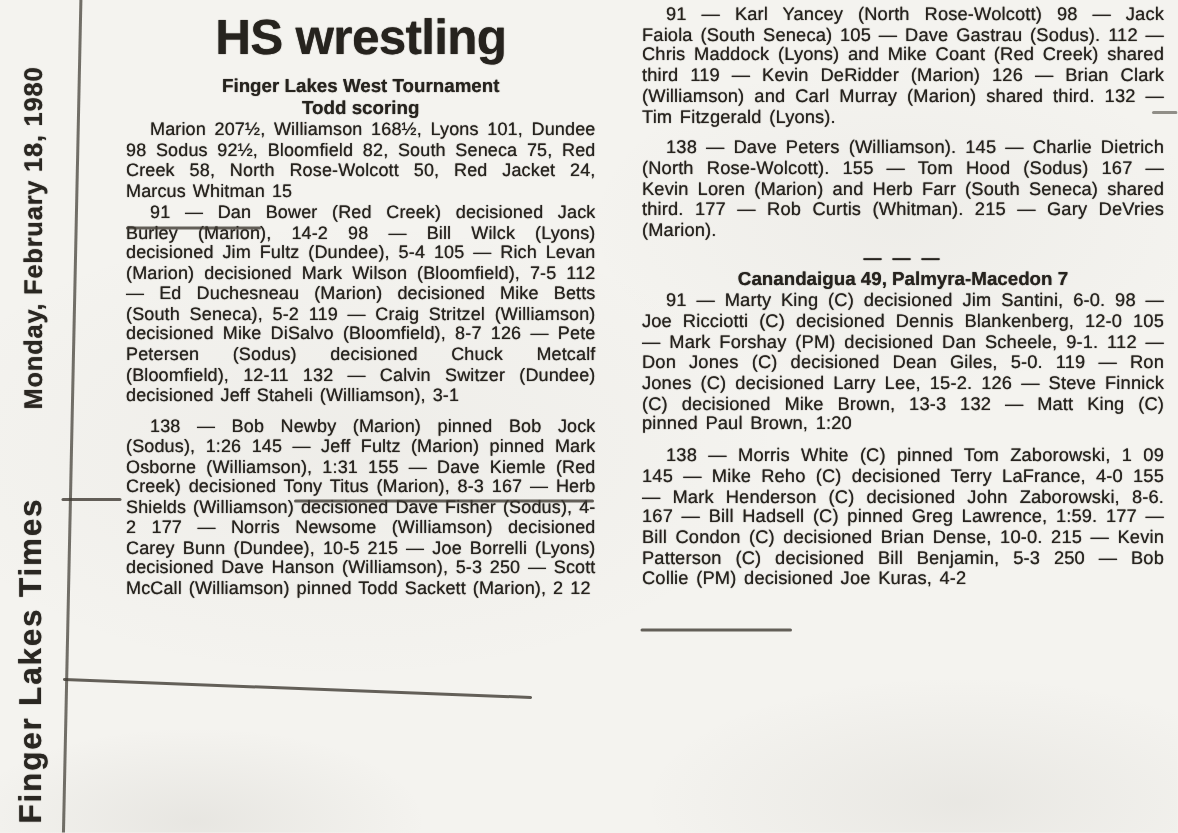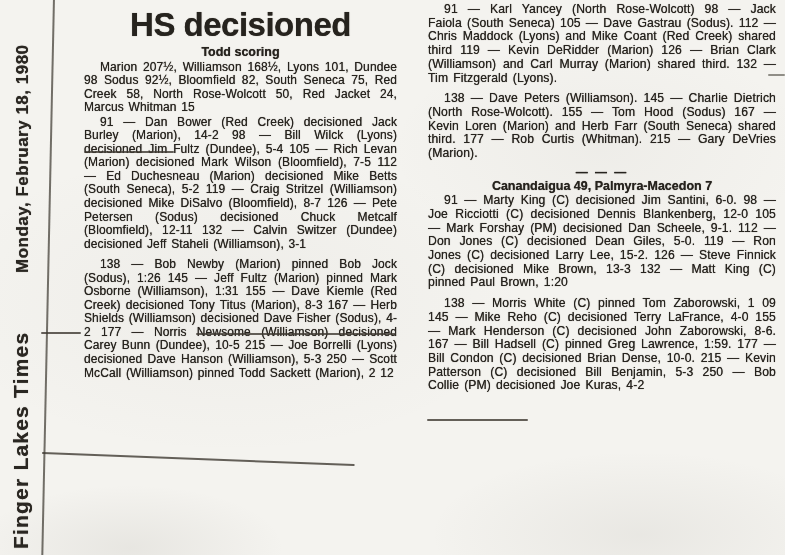--- a/index.html
+++ b/index.html
@@ -98,21 +98,22 @@
 
 <div>
 
   <div>
     <div class="v-label v-date ink">Monday, February 18, 1980</div>
     <div class="v-label v-paper ink">Finger Lakes Times</div>
     <div class="rule"></div>
   </div>
 
   <div class="col col-left">
-    <h1 class="title ink">HS decisioned</h1>
+    <h1 class="title ink">HS wrestling</h1>
+    <div class="sec-head subtitle ink">Finger Lakes West Tournament</div>
     <div class="sec-head ink">Todd scoring</div>
     <p class="body-text ink mt1">Marion 207½, Williamson 168½, Lyons 101, Dundee 98 Sodus 92½, Bloomfield 82, South Seneca 75, Red Creek 58, North Rose-Wolcott 50, Red Jacket 24, Marcus Whitman 15</p>
     <p class="body-text ink mt1">91 — Dan Bower (Red Creek) decisioned Jack Burley (Marion), 14-2 98 — Bill Wilck (Lyons) decisioned Jim Fultz (Dundee), 5-4 105 — Rich Levan (Marion) decisioned Mark Wilson (Bloomfield), 7-5 112 — Ed Duchesneau (Marion) decisioned Mike Betts (South Seneca), 5-2 119 — Craig Stritzel (Williamson) decisioned Mike DiSalvo (Bloomfield), 8-7 126 — Pete Petersen (Sodus) decisioned Chuck Metcalf (Bloomfield), 12-11 132 — Calvin Switzer (Dundee) decisioned Jeff Staheli (Williamson), 3-1</p>
     <p class="body-text ink para-gap">138 — Bob Newby (Marion) pinned Bob Jock (Sodus), 1:26 145 — Jeff Fultz (Marion) pinned Mark Osborne (Williamson), 1:31 155 — Dave Kiemle (Red Creek) decisioned Tony Titus (Marion), 8-3 167 — Herb Shields (Williamson) decisioned Dave Fisher (Sodus), 4-2 177 — Norris Newsome (Williamson) decisioned Carey Bunn (Dundee), 10-5 215 — Joe Borrelli (Lyons) decisioned Dave Hanson (Williamson), 5-3 250 — Scott McCall (Williamson) pinned Todd Sackett (Marion), 2 12</p>
   </div>
 
   <div class="col col-right">
     <p class="body-text ink mt1">91 — Karl Yancey (North Rose-Wolcott) 98 — Jack Faiola (South Seneca) 105 — Dave Gastrau (Sodus). 112 — Chris Maddock (Lyons) and Mike Coant (Red Creek) shared third 119 — Kevin DeRidder (Marion) 126 — Brian Clark (Williamson) and Carl Murray (Marion) shared third. 132 — Tim Fitzgerald (Lyons).</p>
     <p class="body-text ink para-gap">138 — Dave Peters (Williamson). 145 — Charlie Dietrich (North Rose-Wolcott). 155 — Tom Hood (Sodus) 167 — Kevin Loren (Marion) and Herb Farr (South Seneca) shared third. 177 — Rob Curtis (Whitman). 215 — Gary DeVries (Marion).</p>
     <div class="divider ink">— — —</div>

